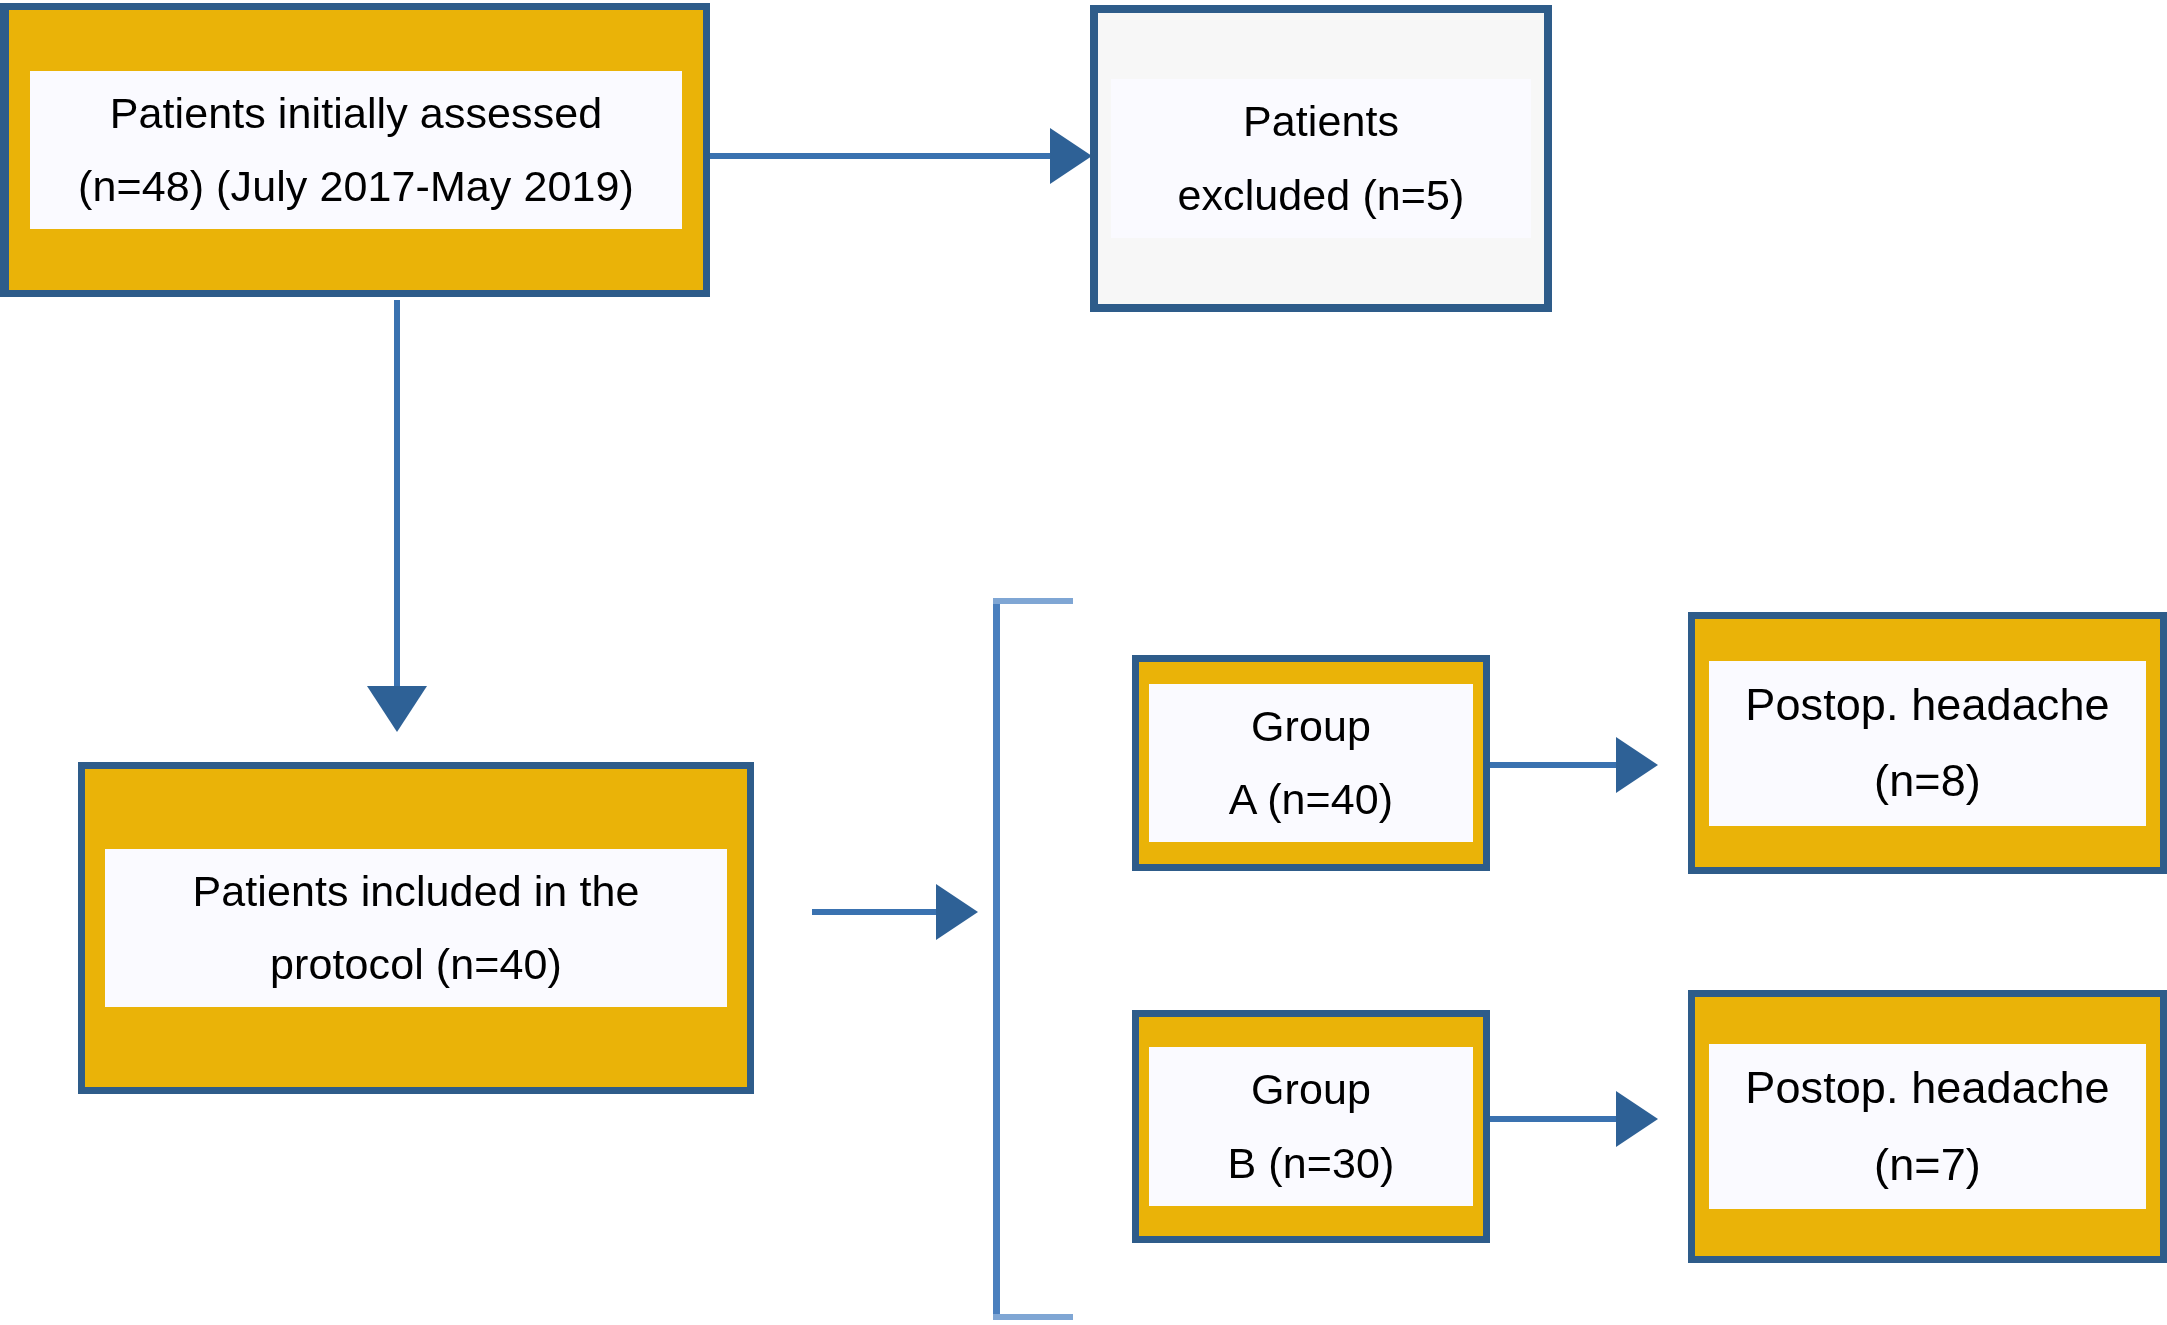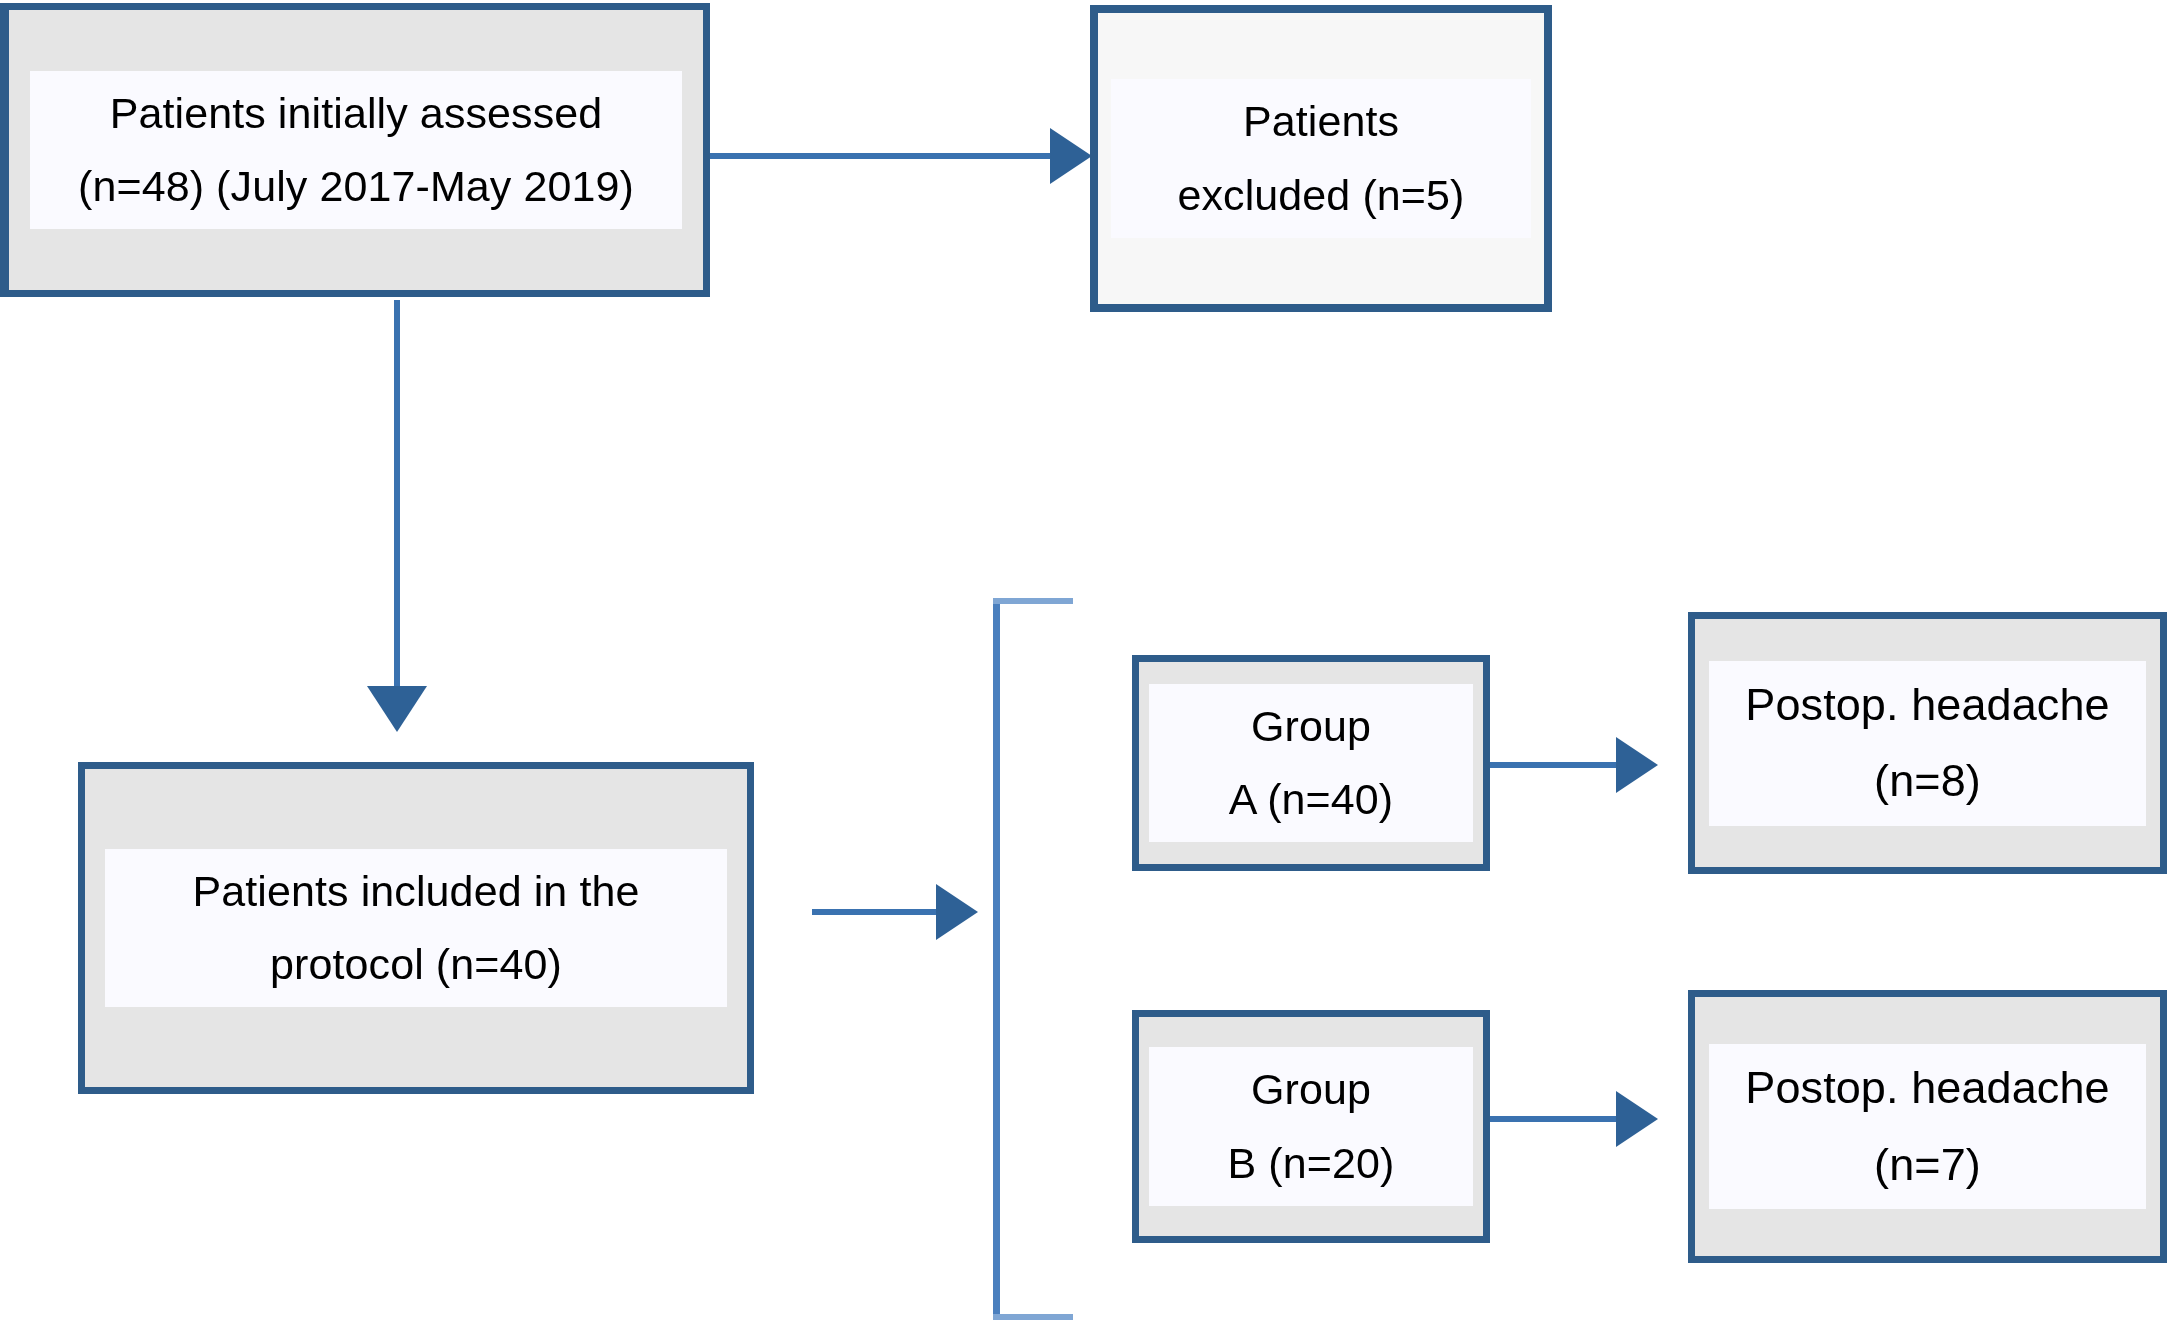--- a/index.html
+++ b/index.html
@@ -16,21 +16,21 @@
     height: 1325px;
     background: #ffffff;
     overflow: hidden;
   }
 
   
   .node {
     position: absolute;
     box-sizing: border-box;
     border: 7px solid #2E5C8A;
-    background: #e5e5e5;
+    background: #eab308;
     display: flex;
     align-items: center;
     justify-content: center;
     text-align: center;
     color: #000000;
     font-size: 43px;
     line-height: 1.70;
     letter-spacing: 0.1px;
   }
   .node .inner {
@@ -181,21 +181,21 @@
   <div class="node" id="node-group-a">
     <span class="inner">
       <span>Group</span>
       <span class="l2">A (n=40)</span>
     </span>
   </div>
 
   <div class="node" id="node-group-b">
     <span class="inner">
       <span>Group</span>
-      <span class="l2">B (n=20)</span>
+      <span class="l2">B (n=30)</span>
     </span>
   </div>
 
   <div class="node" id="node-outcome-a">
     <span class="inner">
       <span>Postop. headache</span>
       <span class="l2">(n=8)</span>
     </span>
   </div>
 

